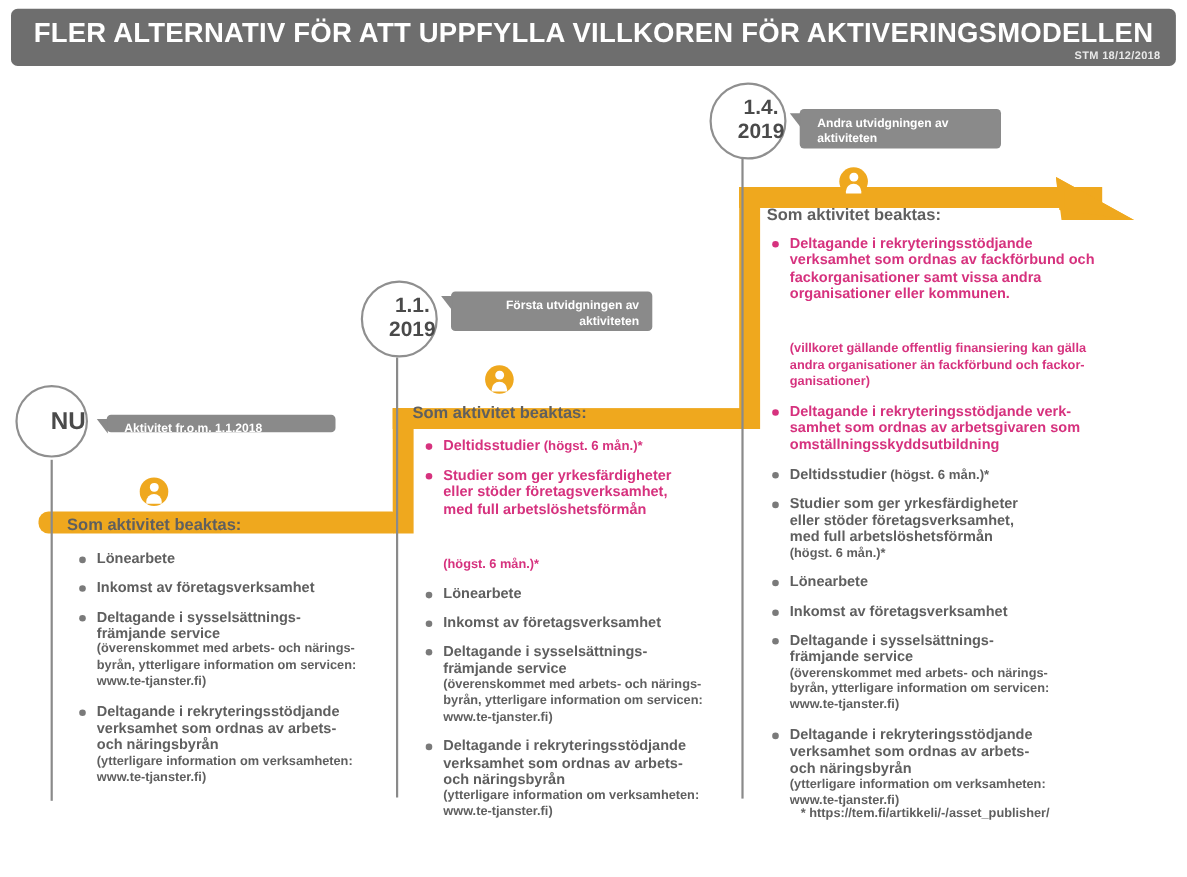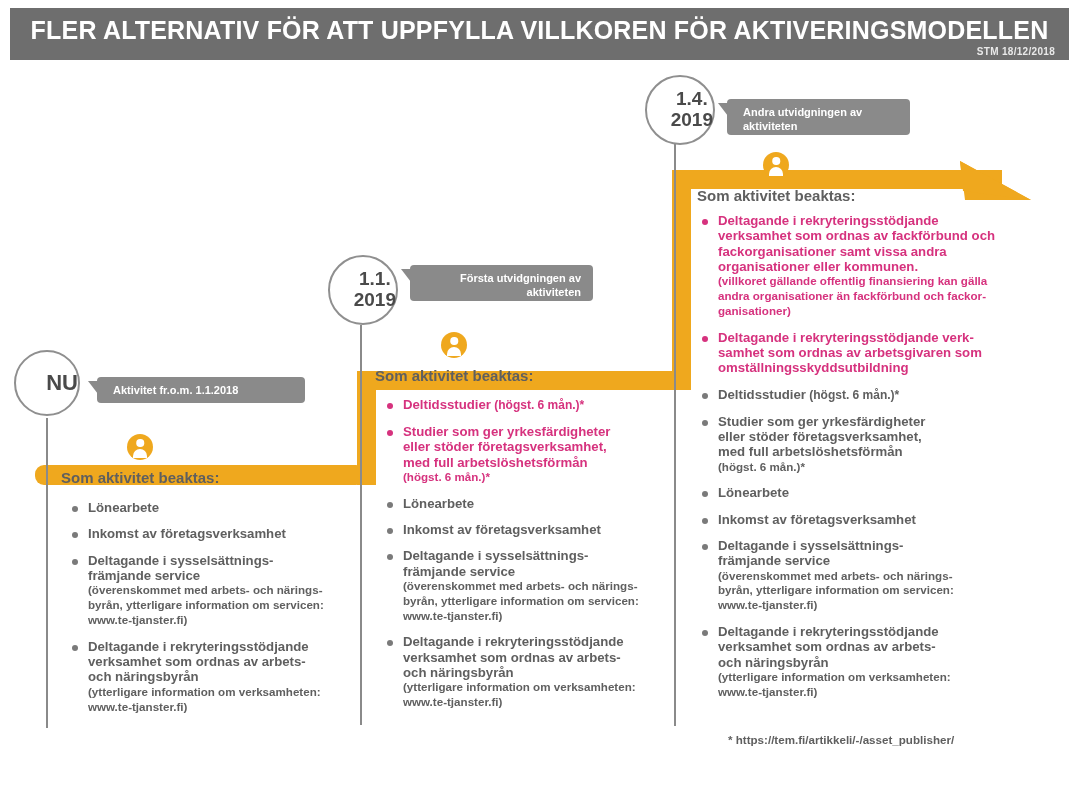--- a/index.html
+++ b/index.html
@@ -4,21 +4,21 @@
 <style>
   html,body{margin:0;padding:0;background:#ffffff;}
   body{
     width:1079px;height:797px;position:relative;overflow:hidden;
     font-family:"Liberation Sans", sans-serif;
     color:#5b5b5b;
   }
   
   .titlebar{
     position:absolute;left:10px;top:8px;width:1059px;height:52px;
-    background:#6e6e6e;border-radius:0;
+    background:#6e6e6e;border-radius:6px;
   }
   .titlebar .title{
     position:absolute;left:0;top:8px;width:1059px;text-align:center;
     color:#ffffff;font-size:25px;font-weight:bold;letter-spacing:.2px;
     white-space:nowrap;
   }
   .titlebar .stamp{
     position:absolute;right:14px;bottom:3px;color:#e9e9e9;
     font-size:10px;font-weight:bold;letter-spacing:.3px;
   }
@@ -72,21 +72,21 @@
   .col{position:absolute;}
   .bullet{position:relative;padding-left:18px;margin-bottom:11px;}
   .bullet::before{
     content:"";position:absolute;left:2px;top:6px;
     width:6px;height:6px;border-radius:50%;background:#7a7a7a;
   }
   .bullet.pink::before{background:#d6327e;}
   .bullet .main{font-size:13.2px;font-weight:bold;line-height:1.16;color:#5f5f5f;}
   .bullet .sub{font-size:11.6px;font-weight:bold;line-height:1.28;color:#5f5f5f;}
   .bullet.pink .main{color:#d6327e;}
-  .bullet.pink .sub{color:#d6327e;}
+  .bullet.pink .sub{color:#d6327e;margin-top:36px;}
   .bullet .main .thin{font-size:12px;}
 
   .footnote{
     position:absolute;font-size:11.6px;font-weight:bold;line-height:1.3;
     color:#5f5f5f;
   }
   .footnote .ln{display:block;}
   .footnote .ln.ind{padding-left:9px;}
 </style>
 </head>
@@ -114,21 +114,21 @@
   <rect x="672" y="110" width="296" height="19" fill="#efa81e"></rect>
 </svg>
 
 <div class="vline" style="left:46px;top:418px;height:310px;"></div>
 <div class="vline" style="left:360px;top:325px;height:400px;"></div>
 <div class="vline" style="left:674px;top:126px;height:600px;"></div>
 
 <div class="circle nu" style="left:14px;top:350px;width:66px;height:66px;">
   <span>NU</span>
 </div>
-<div class="callout" style="left:97px;top:377px;width:208px;height:26px;">
+<div class="callout" style="left:97px;top:377px;width:208px;height:16px;">
   <span>Aktivitet fr.o.m. 1.1.2018</span>
 </div>
 <div class="beaktas" style="left:61px;top:434px;">
   <span class="person-icon"></span>
   <span class="lbl">Som aktivitet beaktas:</span>
 </div>
 <div class="col" id="col-nu" style="left:70px;top:500px;width:285px;">
     <div class="bullet">
       <div class="main">Lönearbete</div>
     </div>

